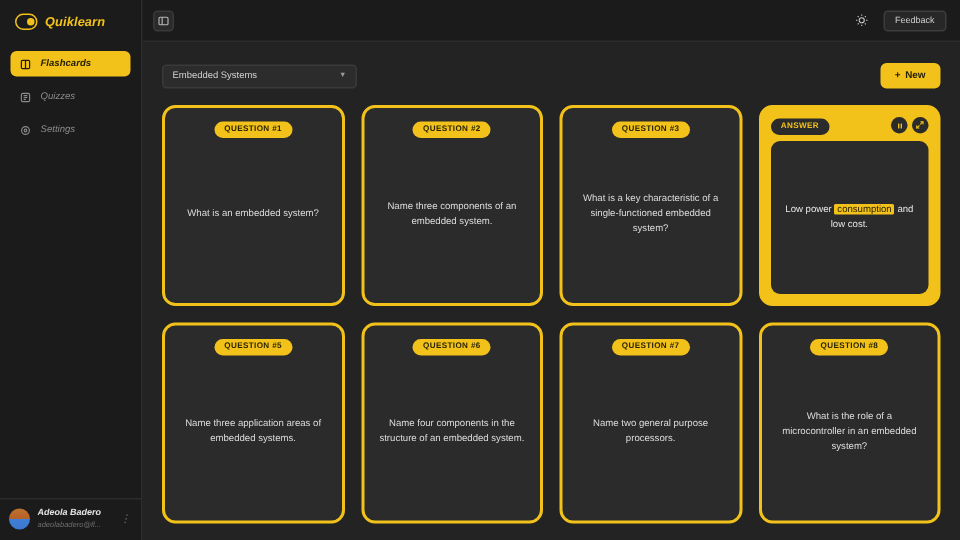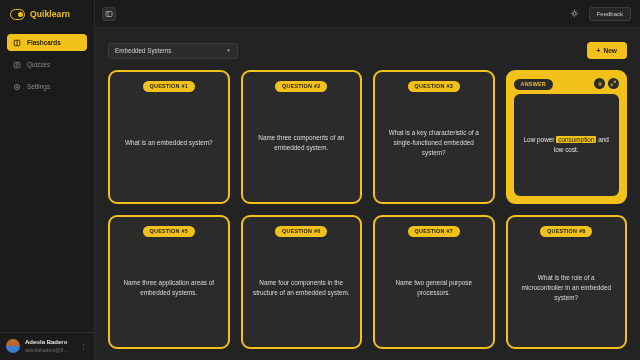--- a/index.html
+++ b/index.html
@@ -12,20 +12,21 @@
   .app { display: flex; width: 640px; height: 360px; }
 
   
   .sidebar {
     width: 95px; height: 360px;
     background: #1b1b1b;
     border-right: 1px solid #2c2c2c;
     display: flex; flex-direction: column;
     flex: 0 0 95px;
     position: relative;
+    font-style: italic;
   }
   .brand {
     display: flex; align-items: center; gap: 5px;
     padding: 9px 0 9px 10px;
     height: 28px;
   }
   .brand-mark {
     width: 15px; height: 11px; border-radius: 6px;
     border: 1.4px solid #f2c21b;
     display: flex; align-items: center; justify-content: flex-end;

